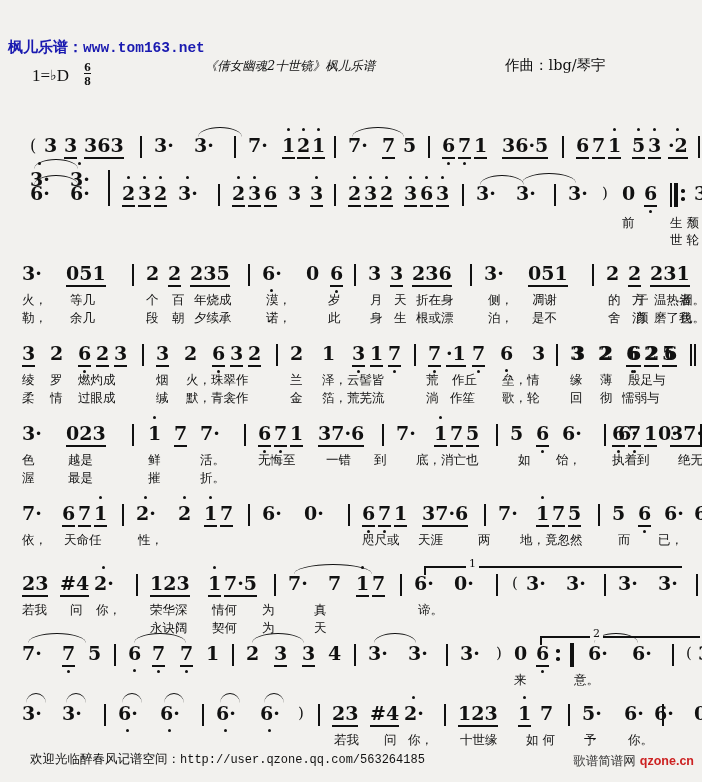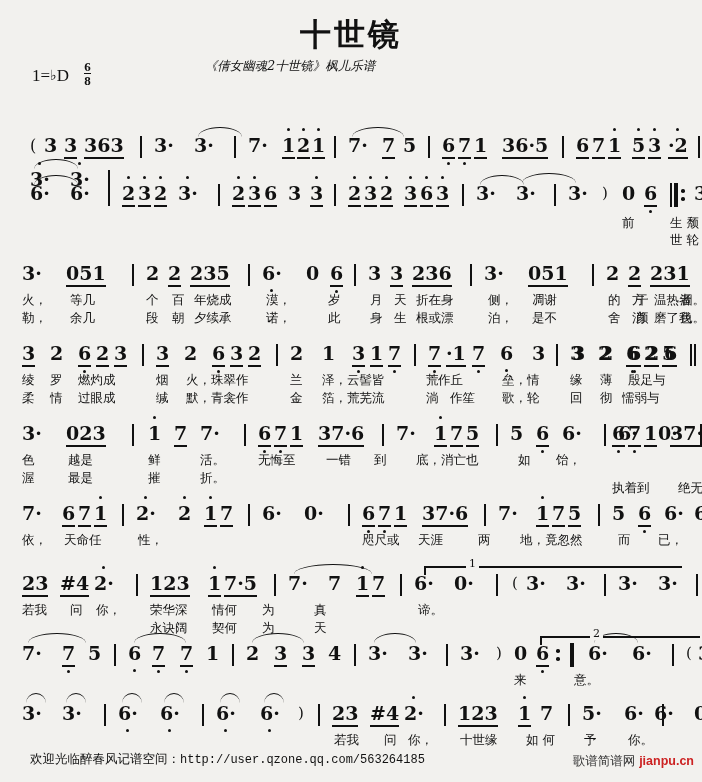--- a/index.html
+++ b/index.html
@@ -99,33 +99,36 @@
   .footer .mono{font-family:"Liberation Mono",monospace;font-size:12px;}
   .fbrand{position:absolute;right:8px;bottom:12px;font-size:12.5px;white-space:nowrap;font-family:"DejaVu Sans",sans-serif;}
   .fbrand .cn{color:#333;}
   .fbrand .en{color:#cc2222;font-weight:bold;font-family:"Liberation Sans",sans-serif;}
 </style>
 </head>
 <body>
 
 <div class="sheet">
 
+  <div class="watermark">
+    <span>枫儿乐谱：</span><span class="url">www.tom163.net</span>
+  </div>
 
   <div class="keysig">
     <span>1=</span><span class="flat">♭</span><span>D</span>
     <span class="meter">
       <span>6</span>
       <span style="border-top:1.6px solid #111;">8</span>
     </span>
   </div>
 
-  <div class="title">十世镜</div>
   <div class="subinfo">
     <div class="sub-left">《倩女幽魂2十世镜》枫儿乐谱</div>
     <div class="credits">
+      <div>作曲：lbg/琴宇</div>
     </div>
   </div>
 
   <div class="sys" style="top:134px;">
     <div class="notes">
       <span class="tok" style="left:8px;top:2px;font-size:16px;font-weight:normal;">(</span>
       <span class="tok" style="left:22px;">3</span>
       <span class="tok u1" style="left:42px;">3</span>
       <span class="tok u1" style="left:62px;">363</span>
       <span class="bar" style="left:118px;"></span>
@@ -342,21 +345,21 @@
   </div>
   <div class="lyr" style="top:372px;">
     <span class="lw" style="left:0px;">绫</span>
       <span class="lw" style="left:28px;">罗</span>
     <span class="lw" style="left:56px;">燃灼成</span>
     <span class="lw" style="left:134px;">烟</span>
       <span class="lw" style="left:164px;">火，珠翠作</span>
     <span class="lw" style="left:268px;">兰</span>
       <span class="lw" style="left:300px;">泽，云髻皆</span>
     <span class="lw" style="left:404px;">荒</span>
-      <span class="lw" style="left:416px;text-align:center;">作丘</span>
+      <span class="lw" style="left:430px;text-align:center;">作丘</span>
     <span class="lw" style="left:480px;">垒，情</span>
     <span class="lw" style="left:548px;">缘</span>
       <span class="lw" style="left:578px;">薄</span>
     <span class="lw" style="left:606px;">殷足与</span>
   </div>
   <div class="lyr" style="top:390px;">
     <span class="lw" style="left:0px;">柔</span>
       <span class="lw" style="left:28px;">情</span>
     <span class="lw" style="left:56px;">过眼成</span>
     <span class="lw" style="left:134px;">缄</span>
@@ -429,21 +432,21 @@
   </div>
   <div class="sys" style="top:422px;">
     <div class="notes" style="left:22px;width:690px;">
       <span class="tok u1 lo" style="left:590px;">6</span>
       <span class="tok u1 lo" style="left:606px;">7</span>
       <span class="tok u1" style="left:622px;">1</span>
       <span class="tok u1" style="left:648px;">37·6</span>
 
     </div>
   </div>
-  <div class="lyr" style="top:452px;margin-top:28px;">
+  <div class="lyr" style="top:452px;">
     <span class="lw" style="left:590px;">执着到</span>
     <span class="lw" style="left:656px;">绝无</span>
 
   </div>
 
   <div class="sys" style="top:502px;">
     <div class="notes">
       <span class="tok" style="left:0px;">7·</span>
       <span class="tok u1" style="left:40px;">6</span>
       <span class="tok u1" style="left:56px;">7</span>
@@ -649,16 +652,16 @@
       <span class="tok" style="left:54px;">0·</span>
       <span class="endbar" style="left:92px;"></span>
     </div>
   </div>
 
   <div class="footer">
     <span>欢迎光临醉春风记谱空间：</span><span class="mono">http://user.qzone.qq.com/563264185</span>
   </div>
   <div class="fbrand">
     <span class="cn">歌谱简谱网</span>
-    <span class="en">jianpu.cn</span>
+    <span class="en">qzone.cn</span>
   </div>
 
 </div>
 
 </body></html>

